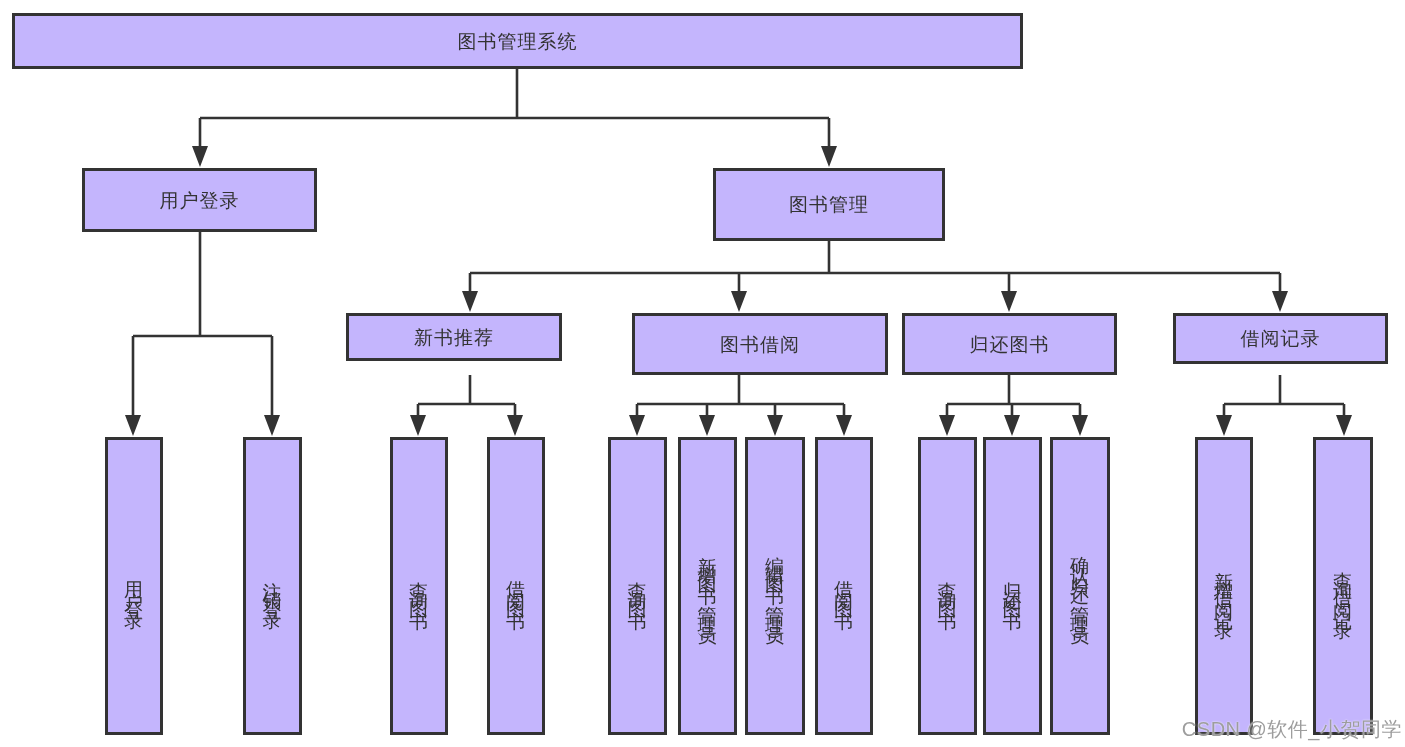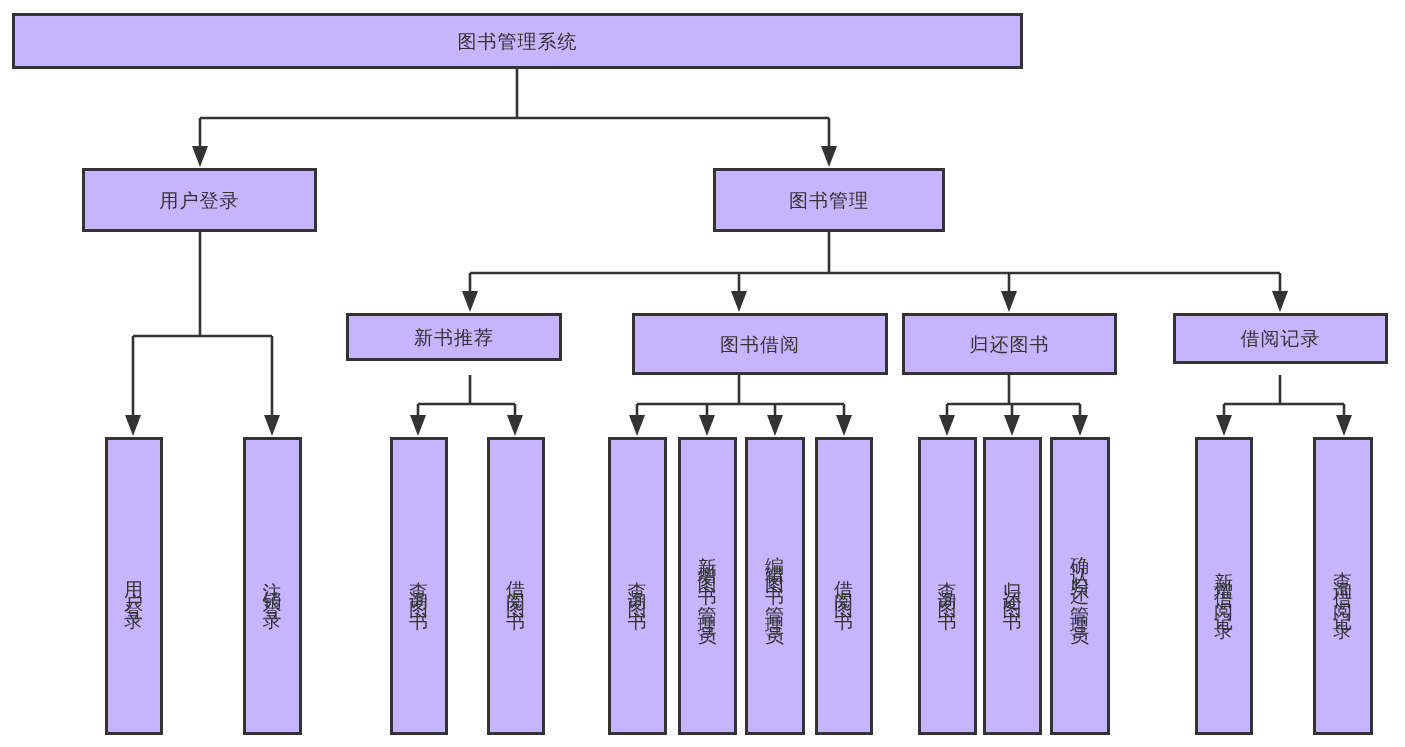--- a/index.html
+++ b/index.html
@@ -65,21 +65,21 @@
       M1216,415 L1232,415 L1224,436 Z M1336,415 L1352,415 L1344,436 Z"></path>
   </svg>
 
   <div class="box" style="left:12px;top:13px;width:1011px;height:56px">
     <span>图书管理系统</span>
   </div>
 
   <div class="box" style="left:82px;top:168px;width:235px;height:64px">
     <span>用户登录</span>
   </div>
-  <div class="box" style="left:713px;top:168px;width:232px;height:64px">
+  <div class="box" style="left:713px;top:168px;width:232px;height:73px">
     <span>图书管理</span>
   </div>
 
   <div class="box" style="left:346px;top:313px;width:216px;height:48px">
     <span>新书推荐</span>
   </div>
   <div class="box" style="left:632px;top:313px;width:256px;height:62px">
     <span>图书借阅</span>
   </div>
   <div class="box" style="left:902px;top:313px;width:215px;height:62px">
@@ -126,13 +126,14 @@
     <span>确认归还（管理员）</span>
   </div>
 
   <div class="box leaf" style="left:1195px;top:437px;width:58px;height:298px">
     <span>新增借阅记录</span>
   </div>
   <div class="box leaf" style="left:1313px;top:437px;width:60px;height:298px">
     <span>查询借阅记录</span>
   </div>
 
+  <div class="watermark">CSDN @软件_小贺同学</div>
 </div>
 
 </body></html>

